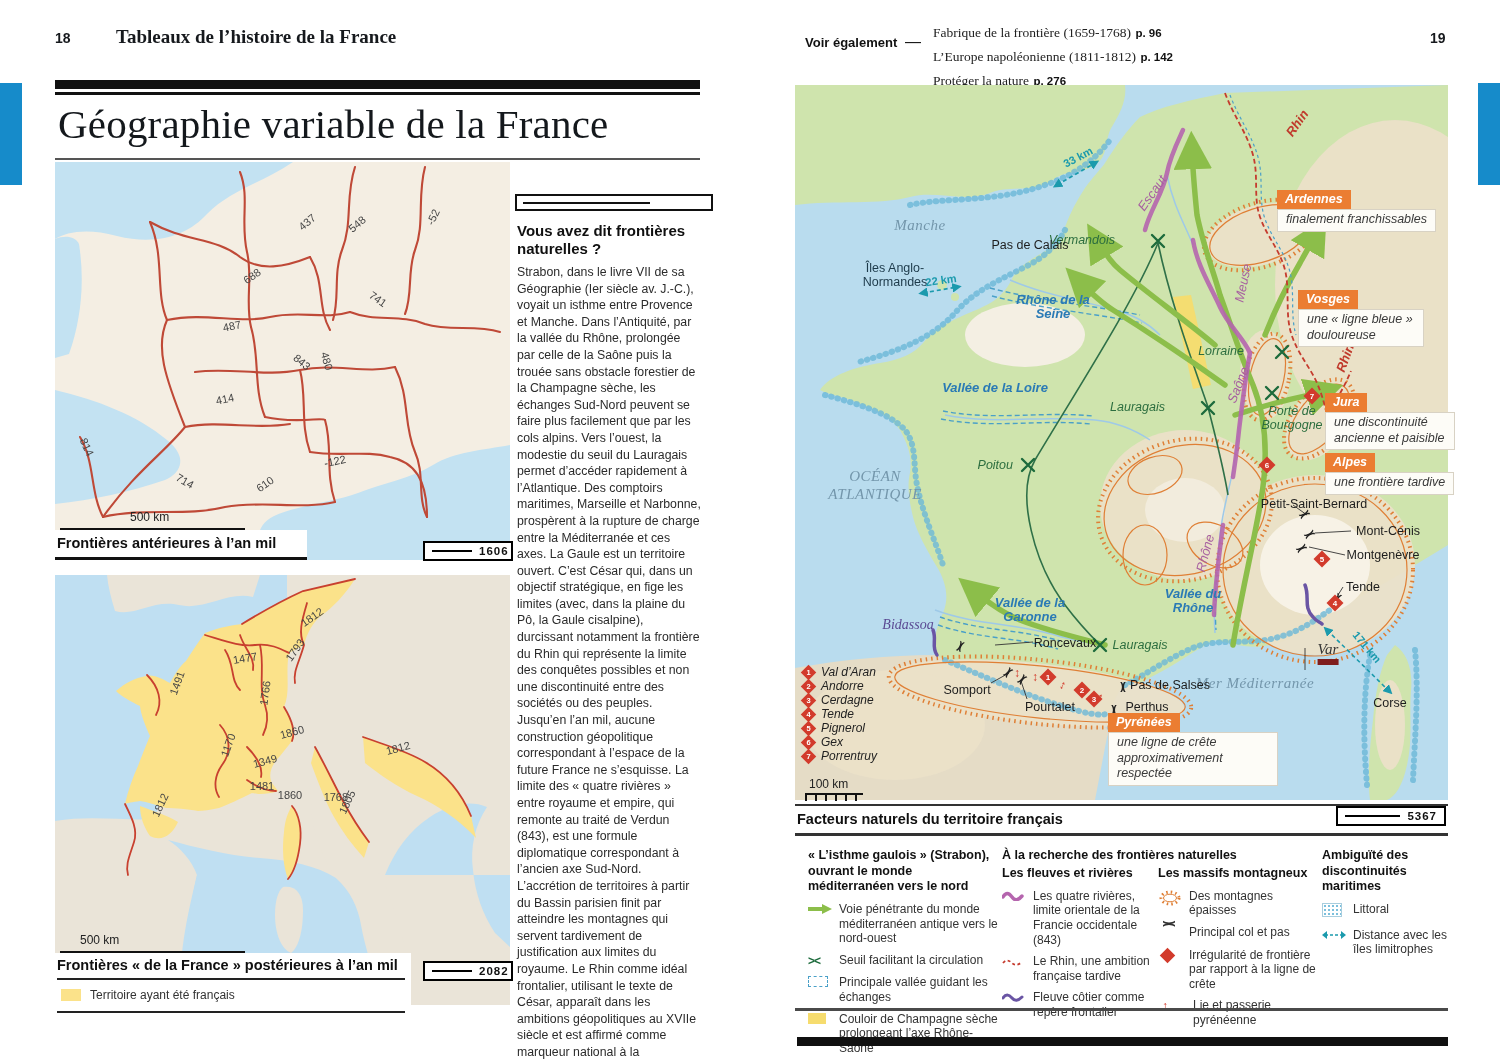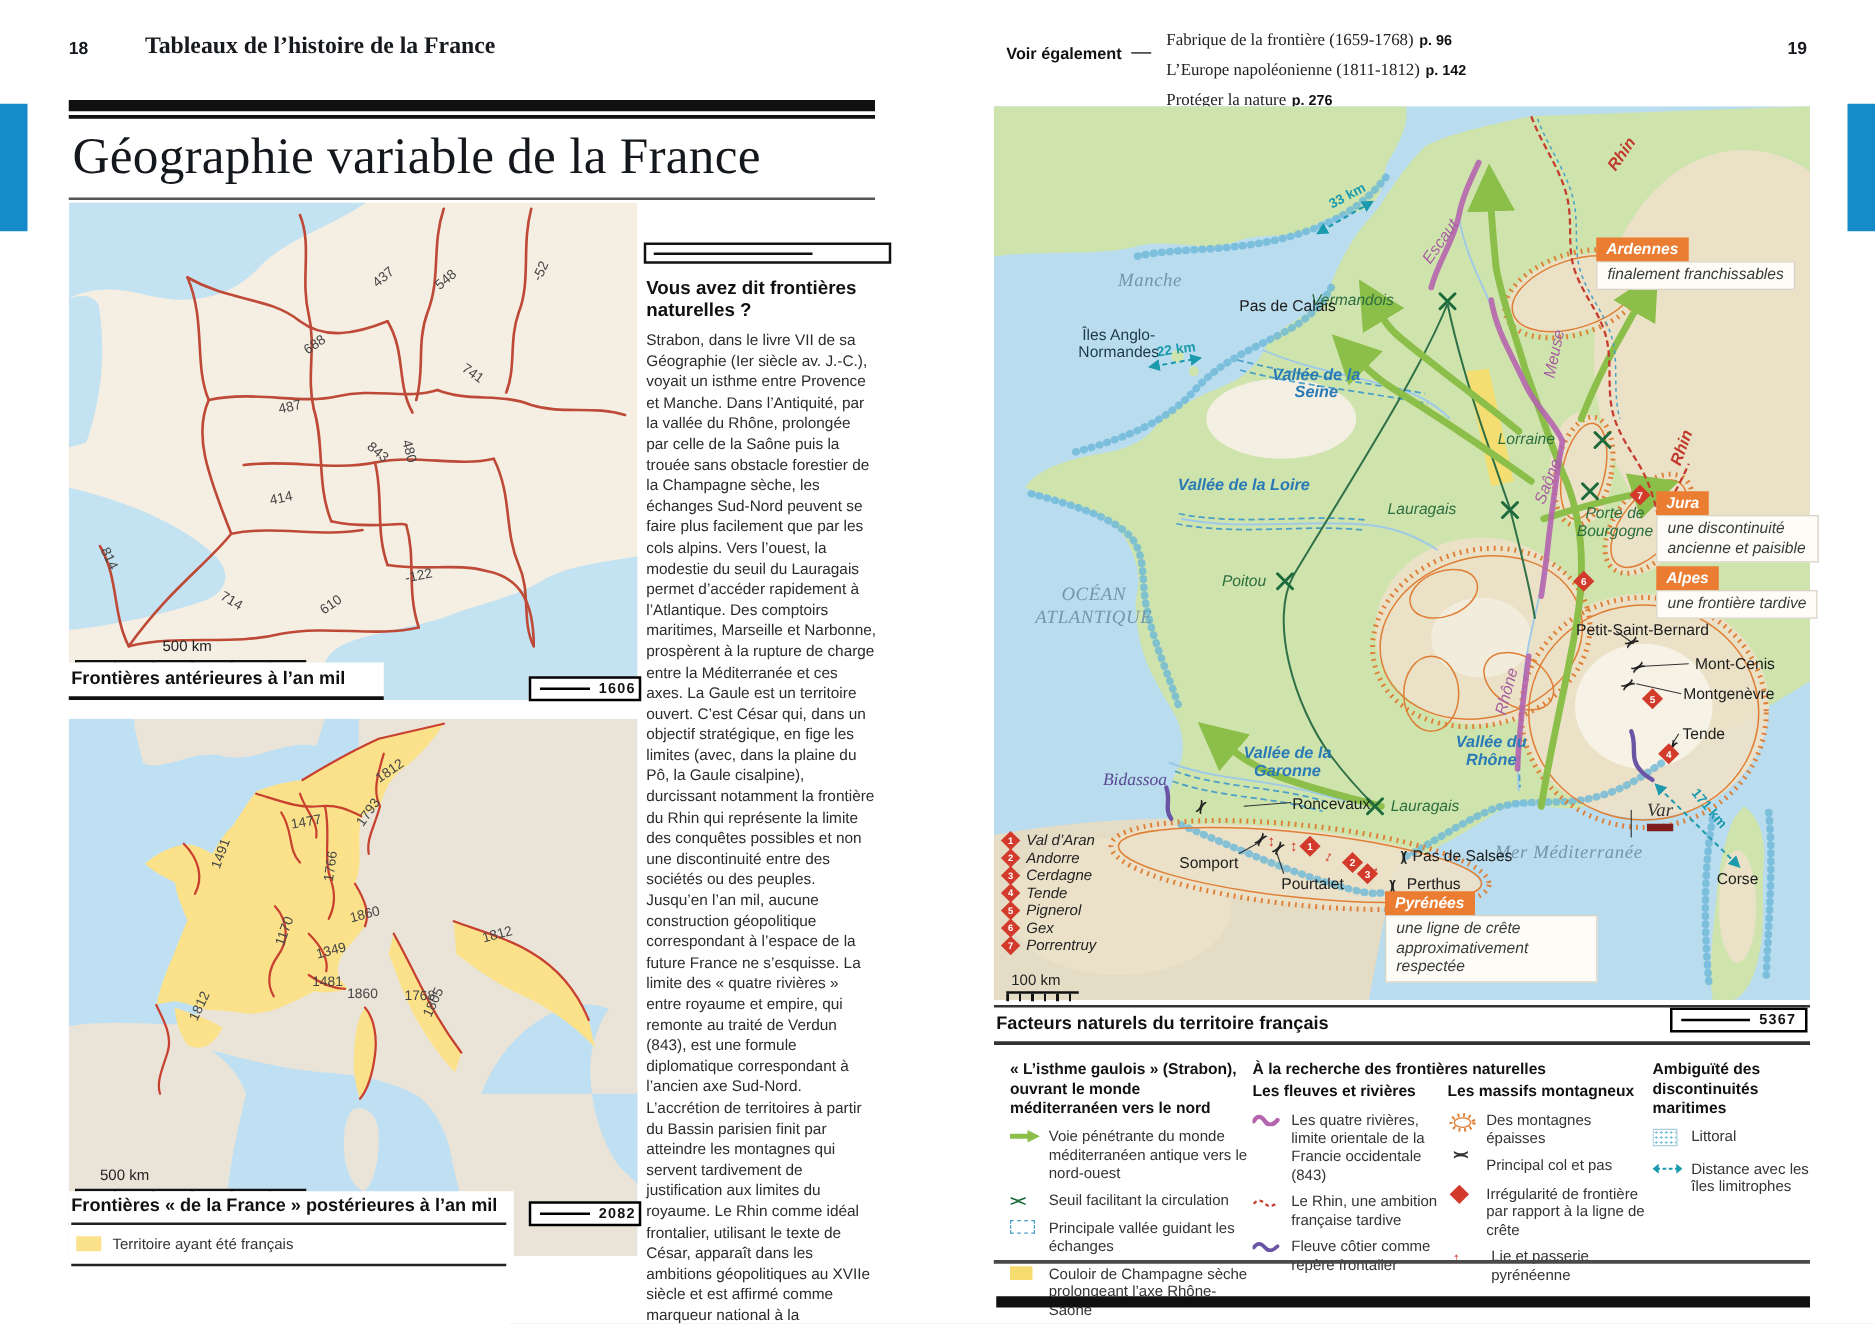--- a/index.html
+++ b/index.html
@@ -366,21 +366,21 @@
 
     <span class="lbl river" style="left:357px;top:108px;transform:translate(-50%,-50%) rotate(-55deg);">Escaut</span>
     <span class="lbl river" style="left:448px;top:198px;transform:translate(-50%,-50%) rotate(-78deg);">Meuse</span>
     <span class="lbl river" style="left:443px;top:300px;transform:translate(-50%,-50%) rotate(-68deg);">Saône</span>
     <span class="lbl river" style="left:410px;top:468px;transform:translate(-50%,-50%) rotate(-75deg);">Rhône</span>
     <span class="lbl riverR" style="left:502px;top:38px;transform:translate(-50%,-50%) rotate(-55deg);">Rhin</span>
     <span class="lbl riverR" style="left:550px;top:273px;transform:translate(-50%,-50%) rotate(-70deg);">Rhin</span>
     <span class="lbl fleuve" style="left:113px;top:540px;">Bidassoa</span>
     <span class="lbl var" style="left:533px;top:568px;">Var</span>
 
-    <span class="lbl valley" style="left:258px;top:222px;white-space:normal;width:80px;">Vallée de la Seine</span>
+    <span class="lbl valley" style="left:258px;top:222px;white-space:normal;width:80px;">Rhône de la Seine</span>
     <span class="lbl valley" style="left:200px;top:303px;">Vallée de la Loire</span>
     <span class="lbl valley" style="left:235px;top:525px;white-space:normal;width:85px;">Vallée de la Garonne</span>
     <span class="lbl valley" style="left:398px;top:516px;white-space:normal;width:70px;">Vallée du Rhône</span>
 
     <span class="lbl placeG" style="left:320px;top:155px;transform:translate(-100%,-50%);">Vermandois</span>
     <span class="lbl placeG" style="left:449px;top:266px;transform:translate(-100%,-50%);">Lorraine</span>
     <span class="lbl placeG" style="left:370px;top:322px;transform:translate(-100%,-50%);">Lauragais</span>
     <span class="lbl placeG" style="left:497px;top:333px;white-space:normal;width:82px;text-align:center;line-height:1.15;">Porte de Bourgogne</span>
     <span class="lbl placeG" style="left:218px;top:380px;transform:translate(-100%,-50%);">Poitou</span>
     <span class="lbl placeG" style="left:345px;top:560px;">Lauragais</span>
@@ -430,20 +430,24 @@
         <span>6</span>
       </div>
     <div class="dmk" style="left:517px;top:311px;">
         <span>7</span>
       </div>
 
     <div class="callout" style="left:482px;top:105px;">
       <span class="hd">Ardennes</span>
       <span class="bd">finalement franchissables</span>
     </div>
+    <div class="callout" style="left:503px;top:205px;">
+      <span class="hd">Vosges</span>
+      <span class="bd" style="max-width:108px;">une « ligne bleue » douloureuse</span>
+    </div>
     <div class="callout" style="left:530px;top:308px;">
       <span class="hd">Jura</span>
       <span class="bd" style="max-width:112px;">une discontinuité ancienne et paisible</span>
     </div>
     <div class="callout" style="left:530px;top:368px;">
       <span class="hd">Alpes</span>
       <span class="bd">une frontière tardive</span>
     </div>
     <div class="callout" style="left:313px;top:628px;">
       <span class="hd">Pyrénées</span>

